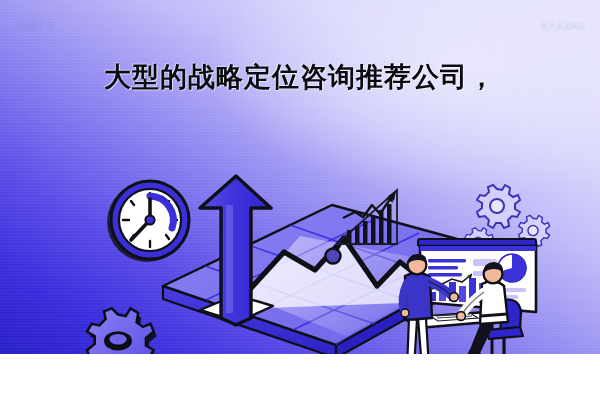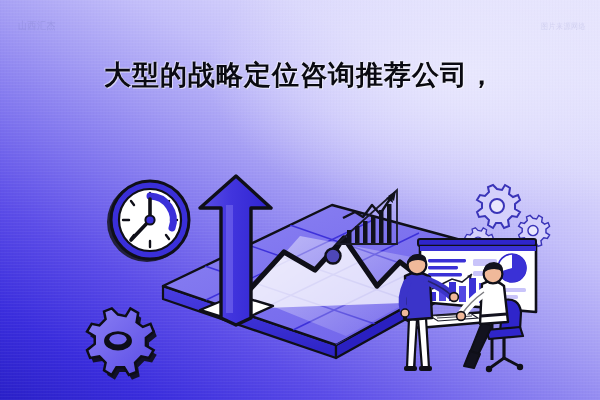--- a/index.html
+++ b/index.html
@@ -4,21 +4,21 @@
 <title>Business Strategy Consulting Banner</title>
 <style>
   html, body {
     margin: 0;
     padding: 0;
     background: #ffffff;
   }
   #banner {
     position: relative;
     width: 600px;
-    height: 400px;
+    height: 354px;
     overflow: hidden;
     font-family: "Liberation Sans", "DejaVu Sans", sans-serif;
     user-select: none;
   }
   .bg-layer {
     position: absolute;
     inset: 0;
   }
   
   .bg-base {
@@ -60,21 +60,20 @@
     font-size: 7px;
   }
 
   
   .title-block {
     position: absolute;
     left: 0; right: 0;
     top: 58px;
     text-align: center;
     z-index: 40;
-    font-family: Liberation Mono, monospace;
   }
   .title-line {
     display: block;
     font-size: 27px;
     font-weight: 700;
     line-height: 1.42;
     color: #0a0a12;
     letter-spacing: 1px;
     text-shadow:
       0 0 1px rgba(255,255,255,.9),

